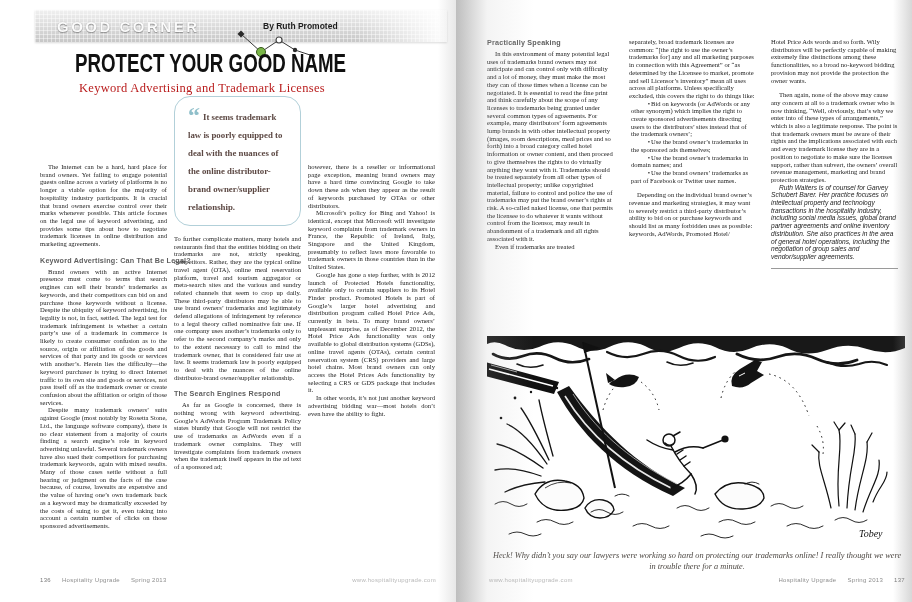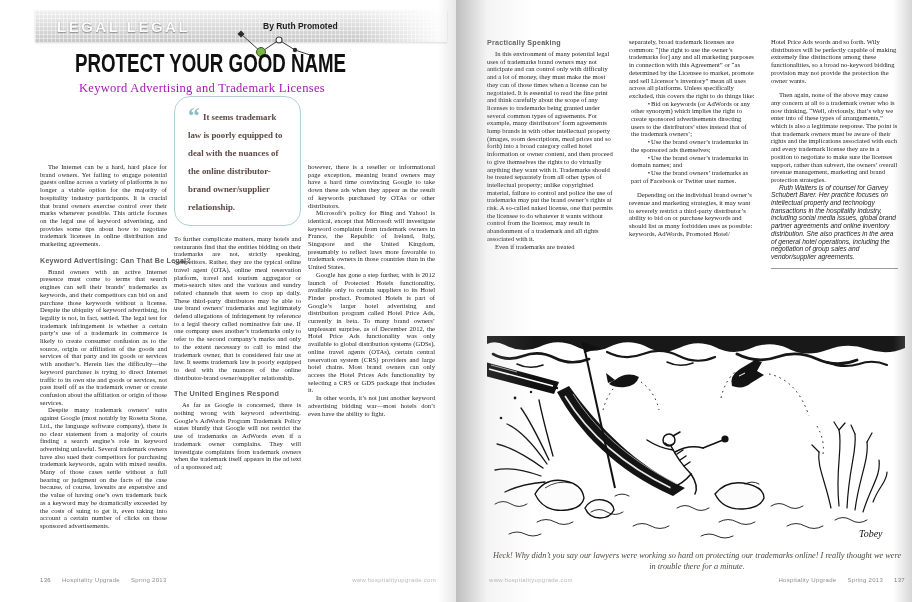--- a/index.html
+++ b/index.html
@@ -28,21 +28,21 @@
     text-shadow:0 1px 1px rgba(0,0,0,.3), 0 0 1px rgba(120,120,120,.6);}
   .banner-byline{position:absolute;left:228px;top:11px;font-family:"Liberation Sans",sans-serif;
     font-size:8.5px;font-weight:bold;color:#1d1d1d;}
   .banner-deco{position:absolute;left:200px;top:20px;}
 
   
   .article-title{position:absolute;left:75px;top:48px;margin:0;font-family:"Liberation Sans",sans-serif;
     font-weight:bold;font-size:24px;color:#101010;letter-spacing:0;white-space:nowrap;
     transform:scale(.78,1.1);transform-origin:left top;}
   .article-subtitle{position:absolute;left:75px;top:77px;margin:4px;font-family:"Liberation Serif",serif;
-    font-weight:normal;font-size:12.5px;color:#a21caf;letter-spacing:.3px;white-space:nowrap;}
+    font-weight:normal;font-size:12.5px;color:#b91c1c;letter-spacing:.3px;white-space:nowrap;}
 
   
   .col{position:absolute;width:127px;}
   .lp1{left:40px;top:163px;height:410px;}
   .lp2{left:174px;top:96px;height:477px;}
   .lp3{left:308px;top:163px;height:410px;}
   .rp1{left:487px;top:38px;height:330px;}
   .rp2{left:629px;top:38px;height:330px;}
   .rp3{left:771px;top:38px;height:335px;}
 
@@ -80,21 +80,21 @@
   .f-lp-url{left:340px;width:96px;text-align:right;color:#b8b8b8;}
   .f-rp-url{left:489px;color:#b8b8b8;}
   .f-rp-right{left:690px;width:215px;text-align:right;}
   .f-rp-right span{margin-right:0;margin-left:9px;}
 </style>
 </head>
 <body>
 
 <div class="banner">
   <div class="banner-fade"></div>
-  <div class="banner-title">LEGAL LEGAL</div>
+  <div class="banner-title">GOOD CORNER</div>
   <div class="banner-byline">By Ruth Promoted</div>
   <svg class="banner-deco" width="92" height="28" viewBox="0 0 92 28">
     <g stroke="#3a3a3a" stroke-width="1" fill="none">
       <path d="M6,4 L26,22 L44,10 L60,20 L78,26"></path>
     </g>
     <rect x="3.5" y="1.5" width="5" height="5" fill="#2c2c2c" transform="rotate(45 6 4)"></rect>
     <circle cx="26" cy="22" r="4.5" fill="#7ab648" stroke="#3a5a20" stroke-width="1"></circle>
     <circle cx="44" cy="10" r="3" fill="#fff" stroke="#444" stroke-width="1.2"></circle>
     <circle cx="60" cy="20" r="2.2" fill="#2c2c2c"></circle>
     <circle cx="78" cy="26" r="2" fill="#2c2c2c"></circle>
@@ -110,21 +110,21 @@
   <p>Brand owners with an active Internet presence must come to terms that search engines can sell their brands’ trademarks as keywords, and their competitors can bid on and purchase those keywords without a license. Despite the ubiquity of keyword advertising, its legality is not, in fact, settled. The legal test for trademark infringement is whether a certain party’s use of a trademark in commerce is likely to create consumer confusion as to the source, origin or affiliation of the goods and services of that party and its goods or services with another’s. Herein lies the difficulty—the keyword purchaser is trying to direct Internet traffic to its own site and goods or services, not pass itself off as the trademark owner or create confusion about the affiliation or origin of those services.</p>
   <p>Despite many trademark owners’ suits against Google (most notably by Rosetta Stone, Ltd., the language software company), there is no clear statement from a majority of courts finding a search engine’s role in keyword advertising unlawful. Several trademark owners have also sued their competitors for purchasing trademark keywords, again with mixed results. Many of those cases settle without a full hearing or judgment on the facts of the case because, of course, lawsuits are expensive and the value of having one’s own trademark back as a keyword may be dramatically exceeded by the costs of suing to get it, even taking into account a certain number of clicks on those sponsored advertisements.</p>
 </div>
 
 <div class="col lp2">
   <div class="quote-box">
     <span class="quote-mark">“</span>
     <span class="quote-text">It seems trademark law is poorly equipped to deal with the nuances of the online distributor-brand owner/supplier relationship.</span>
   </div>
   <p class="cont">To further complicate matters, many hotels and restaurants find that the entities bidding on their trademarks are not, strictly speaking, competitors. Rather, they are the typical online travel agent (OTA), online meal reservation platform, travel and tourism aggregator or meta-search sites and the various and sundry related channels that seem to crop up daily. These third-party distributors may be able to use brand owners’ trademarks and legitimately defend allegations of infringement by reference to a legal theory called nominative fair use. If one company uses another’s trademarks only to refer to the second company’s marks and only to the extent necessary to call to mind the trademark owner, that is considered fair use at law. It seems trademark law is poorly equipped to deal with the nuances of the online distributor-brand owner/supplier relationship.</p>
-  <h3>The United Engines Respond</h3>
+  <h3>The Search Engines Respond</h3>
   <p>As far as Google is concerned, there is nothing wrong with keyword advertising. Google’s AdWords Program Trademark Policy states bluntly that Google will not restrict the use of trademarks as AdWords even if a trademark owner complains. They will investigate complaints from trademark owners when the trademark itself appears in the ad text of a sponsored ad;</p>
 </div>
 
 <div class="col lp3">
   <p class="cont">however, there is a reseller or informational page exception, meaning brand owners may have a hard time convincing Google to take down these ads when they appear as the result of keywords purchased by OTAs or other distributors.</p>
   <p>Microsoft’s policy for Bing and Yahoo! is identical, except that Microsoft will investigate keyword complaints from trademark owners in France, the Republic of Ireland, Italy, Singapore and the United Kingdom, presumably to reflect laws more favorable to trademark owners in those countries than in the United States.</p>
   <p>Google has gone a step further, with is 2012 launch of Protected Hotels functionality, available only to certain suppliers to its Hotel Finder product. Promoted Hotels is part of Google’s larger hotel advertising and distribution program called Hotel Price Ads, currently in beta. To many brand owners’ unpleasant surprise, as of December 2012, the Hotel Price Ads functionality was only available to global distribution systems (GDSs), online travel agents (OTAs), certain central reservation system (CRS) providers and large hotel chains. Most brand owners can only access the Hotel Prices Ads functionality by selecting a CRS or GDS package that includes it.</p>
   <p>In other words, it’s not just another keyword advertising bidding war—most hotels don’t even have the ability to fight.</p>
 </div>
 

